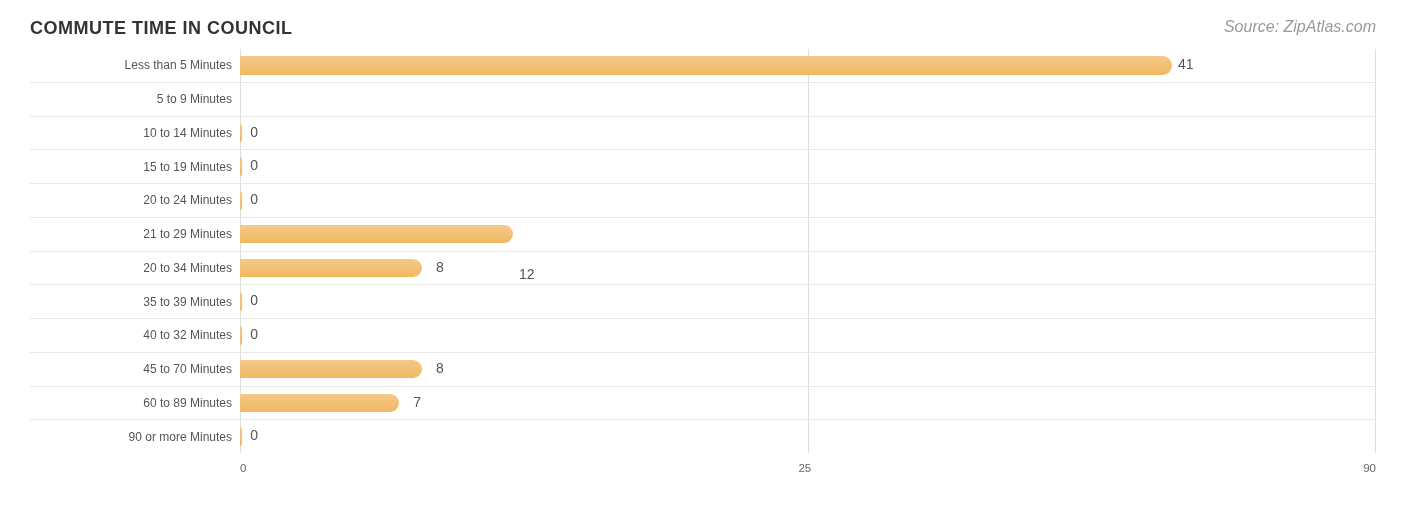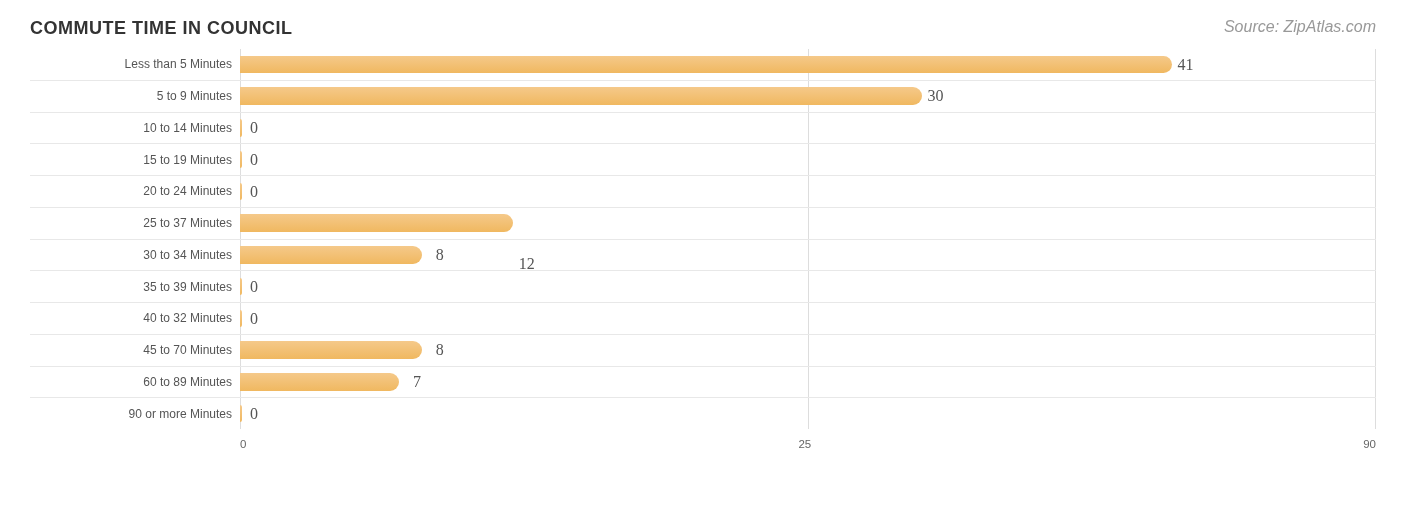--- a/index.html
+++ b/index.html
@@ -6,21 +6,21 @@
     body {
       font-family: Arial, sans-serif;
       background: #fff;
       width: 1406px;
       height: 524px;
       overflow: hidden;
     }
     .chart-container {
       width: 1406px;
       height: 524px;
-      padding: 18px 30px 56px 30px;
+      padding: 18px 30px 32px 30px;
       position: relative;
     }
     .chart-title {
       font-size: 18px;
       font-weight: bold;
       color: #333;
       letter-spacing: 0.5px;
       margin-bottom: 10px;
       text-transform: uppercase;
     }
@@ -88,24 +88,23 @@
     .bar-fill {
       height: 65%;
       border-radius: 0 10px 10px 0;
       background: linear-gradient(to bottom, #f5c98a, #f0b860);
       min-width: 2px;
       position: relative;
     }
     .bar-value {
       position: absolute;
       right: -22px;
-      font-size: 16px;
+      font-size: 14px;
       color: #555;
       white-space: nowrap;
-      font-family: Liberation Serif, serif;
     }
     .x-axis {
       position: absolute;
       bottom: 0;
       left: 210px;
       right: 0;
       height: 30px;
       display: flex;
       justify-content: space-between;
       align-items: center;
@@ -135,25 +134,20 @@
     <div class="bar-row">
           <div class="bar-label">Less than 5 Minutes</div>
           <div class="bar-track">
             <div class="bar-fill" style="width: 82%;">
               <span class="bar-value" style="right: -22px;">41</span>
             </div>
           </div>
         </div>
         <div class="bar-row">
           <div class="bar-label">5 to 9 Minutes</div>
-          <div class="bar-track">
-            <div class="bar-fill" style="width: 60%;">
-              <span class="bar-value" style="right: -22px;">30</span>
-            </div>
-          </div>
         </div>
         <div class="bar-row">
           <div class="bar-label">10 to 14 Minutes</div>
           <div class="bar-track">
             <div class="bar-fill" style="width: 0%;">
               <span class="bar-value" style="right: -16px;">0</span>
             </div>
           </div>
         </div>
         <div class="bar-row">
@@ -166,29 +160,29 @@
         </div>
         <div class="bar-row">
           <div class="bar-label">20 to 24 Minutes</div>
           <div class="bar-track">
             <div class="bar-fill" style="width: 0%;">
               <span class="bar-value" style="right: -16px;">0</span>
             </div>
           </div>
         </div>
         <div class="bar-row">
-          <div class="bar-label">25 to 37 Minutes</div>
+          <div class="bar-label">21 to 29 Minutes</div>
           <div class="bar-track">
             <div class="bar-fill" style="width: 24%;">
               <span class="bar-value" style="right: -22px; margin-top: 41px;">12</span>
             </div>
           </div>
         </div>
         <div class="bar-row">
-          <div class="bar-label">30 to 34 Minutes</div>
+          <div class="bar-label">20 to 34 Minutes</div>
           <div class="bar-track">
             <div class="bar-fill" style="width: 16%;">
               <span class="bar-value" style="right: -22px;">8</span>
             </div>
           </div>
         </div>
         <div class="bar-row">
           <div class="bar-label">35 to 39 Minutes</div>
           <div class="bar-track">
             <div class="bar-fill" style="width: 0%;">

